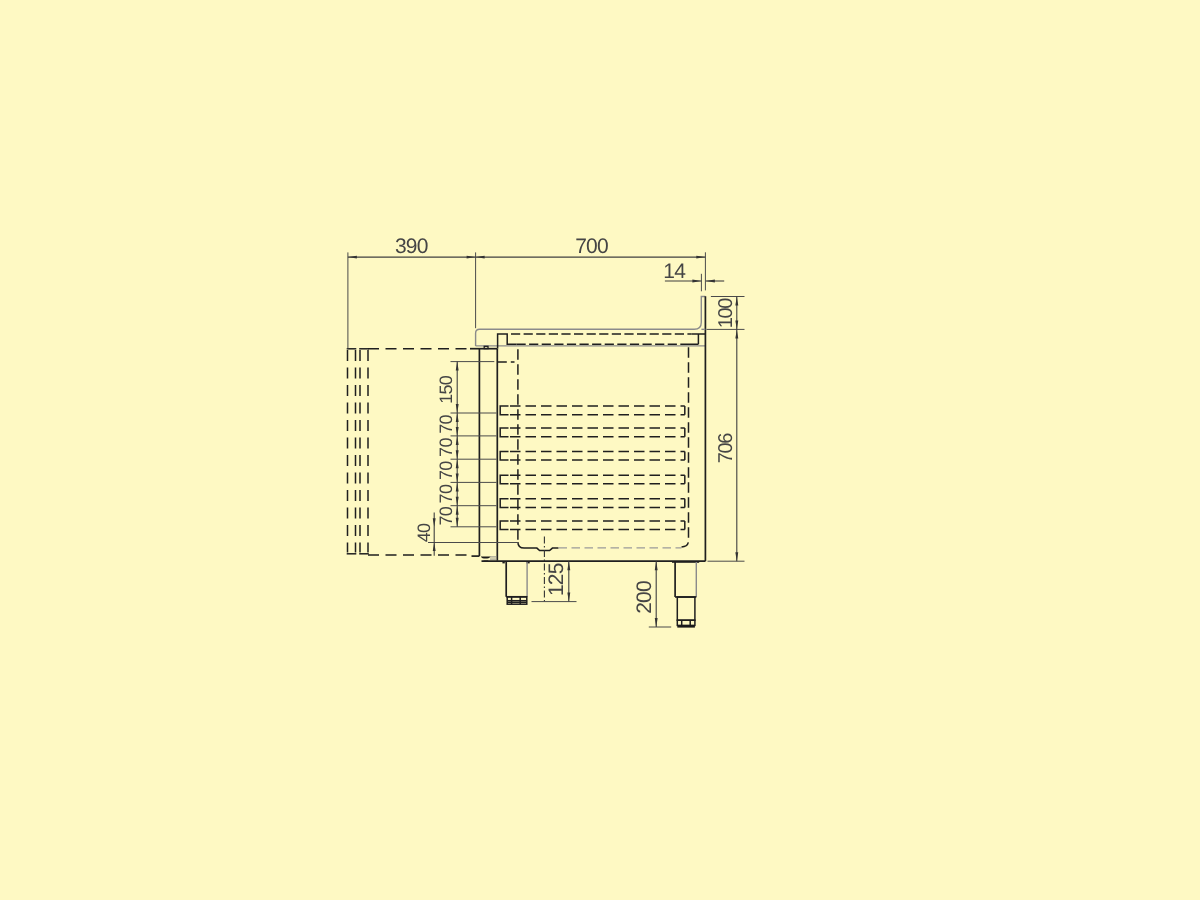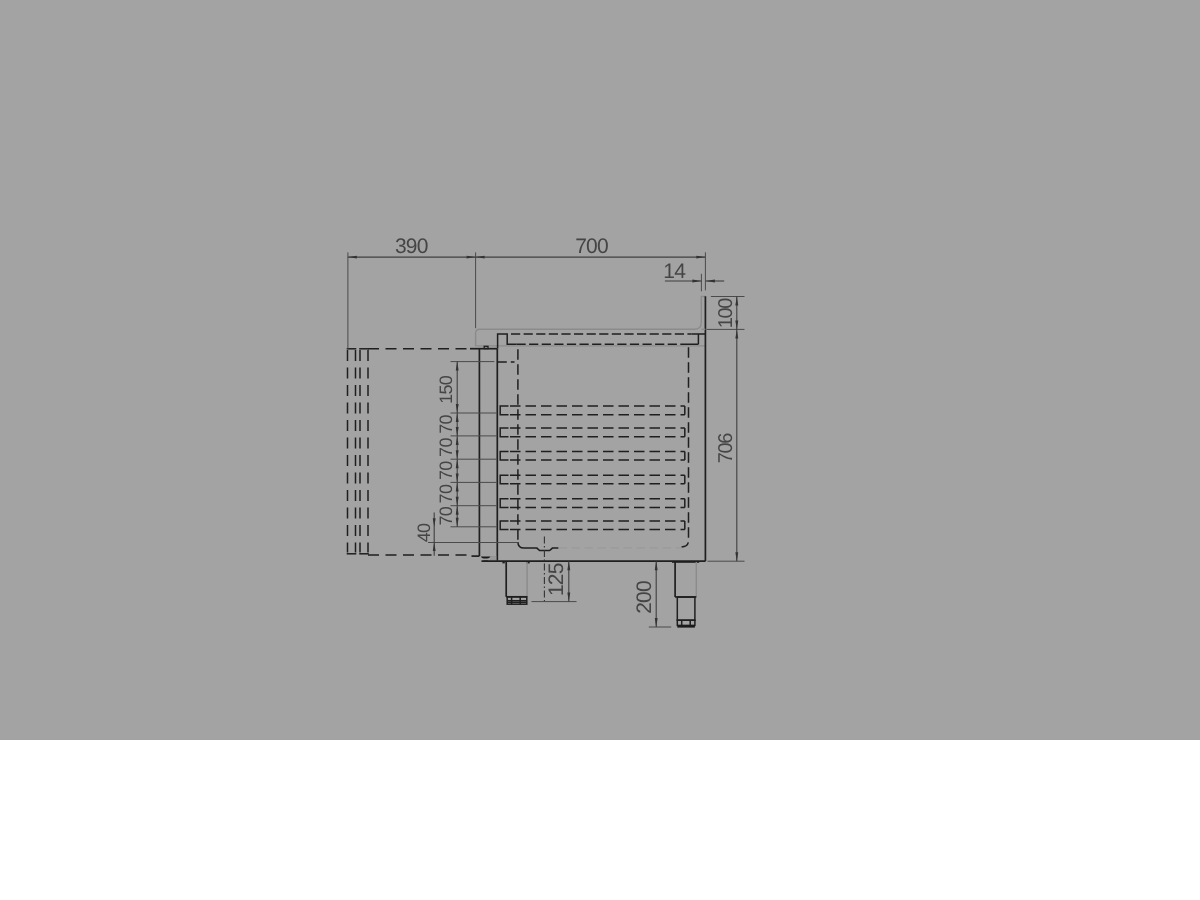--- a/index.html
+++ b/index.html
@@ -1,16 +1,16 @@
 <!DOCTYPE html>
 <html><head>
 <meta charset="utf-8">
 <style>
 html,body{margin:0;padding:0;background:#ffffff;}
-.page{width:1200px;height:740px;position:relative;background:#a3a3a3;overflow:hidden;will-change:transform;}
+.page{width:1200px;height:900px;position:relative;background:#fef9c3;overflow:hidden;will-change:transform;}
 text{font-family:"Liberation Sans",sans-serif;fill:#454545;text-rendering:geometricPrecision;opacity:0.999;}
 .t21{font-size:21px;letter-spacing:-0.8px;}
 .t18{font-size:18px;letter-spacing:-0.7px;}
 .t20{font-size:20px;letter-spacing:-1.3px;}
 .obj{stroke:#1f1f1f;stroke-width:1.7;fill:none;}
 .objt{stroke:#1f1f1f;stroke-width:1.5;fill:none;}
 .grey{stroke:#8b8b8b;stroke-width:1.4;fill:none;}
 .dim{stroke:#3f3f3f;stroke-width:1.1;fill:none;}
 .ext{stroke:#4a4a4a;stroke-width:1;fill:none;}
 .arr{fill:#333;stroke:none;}

